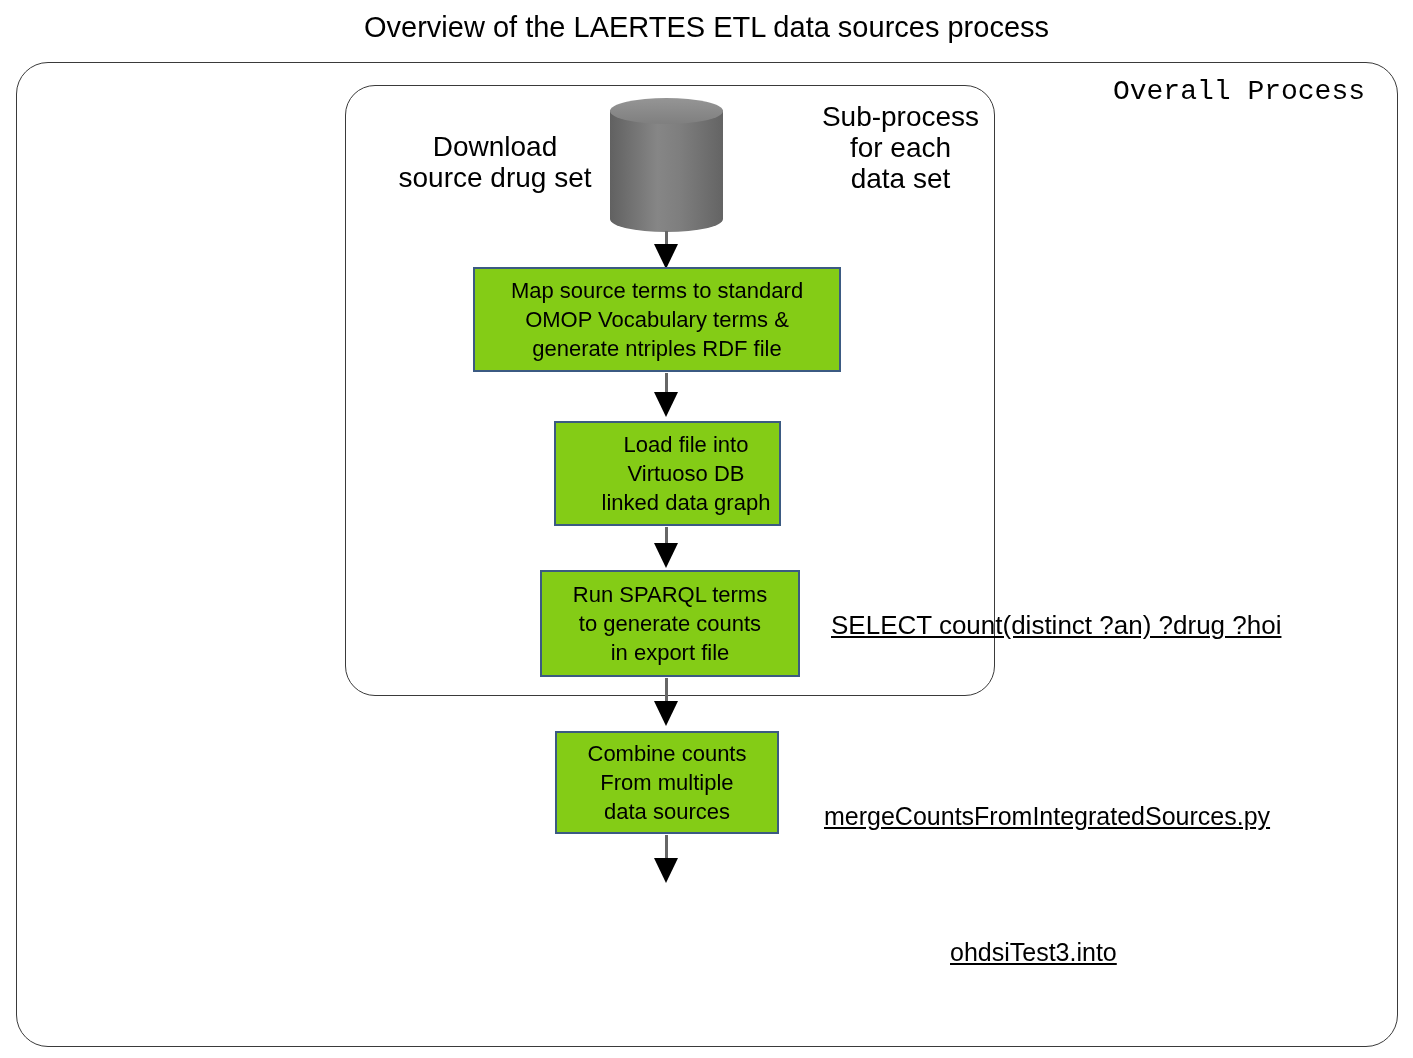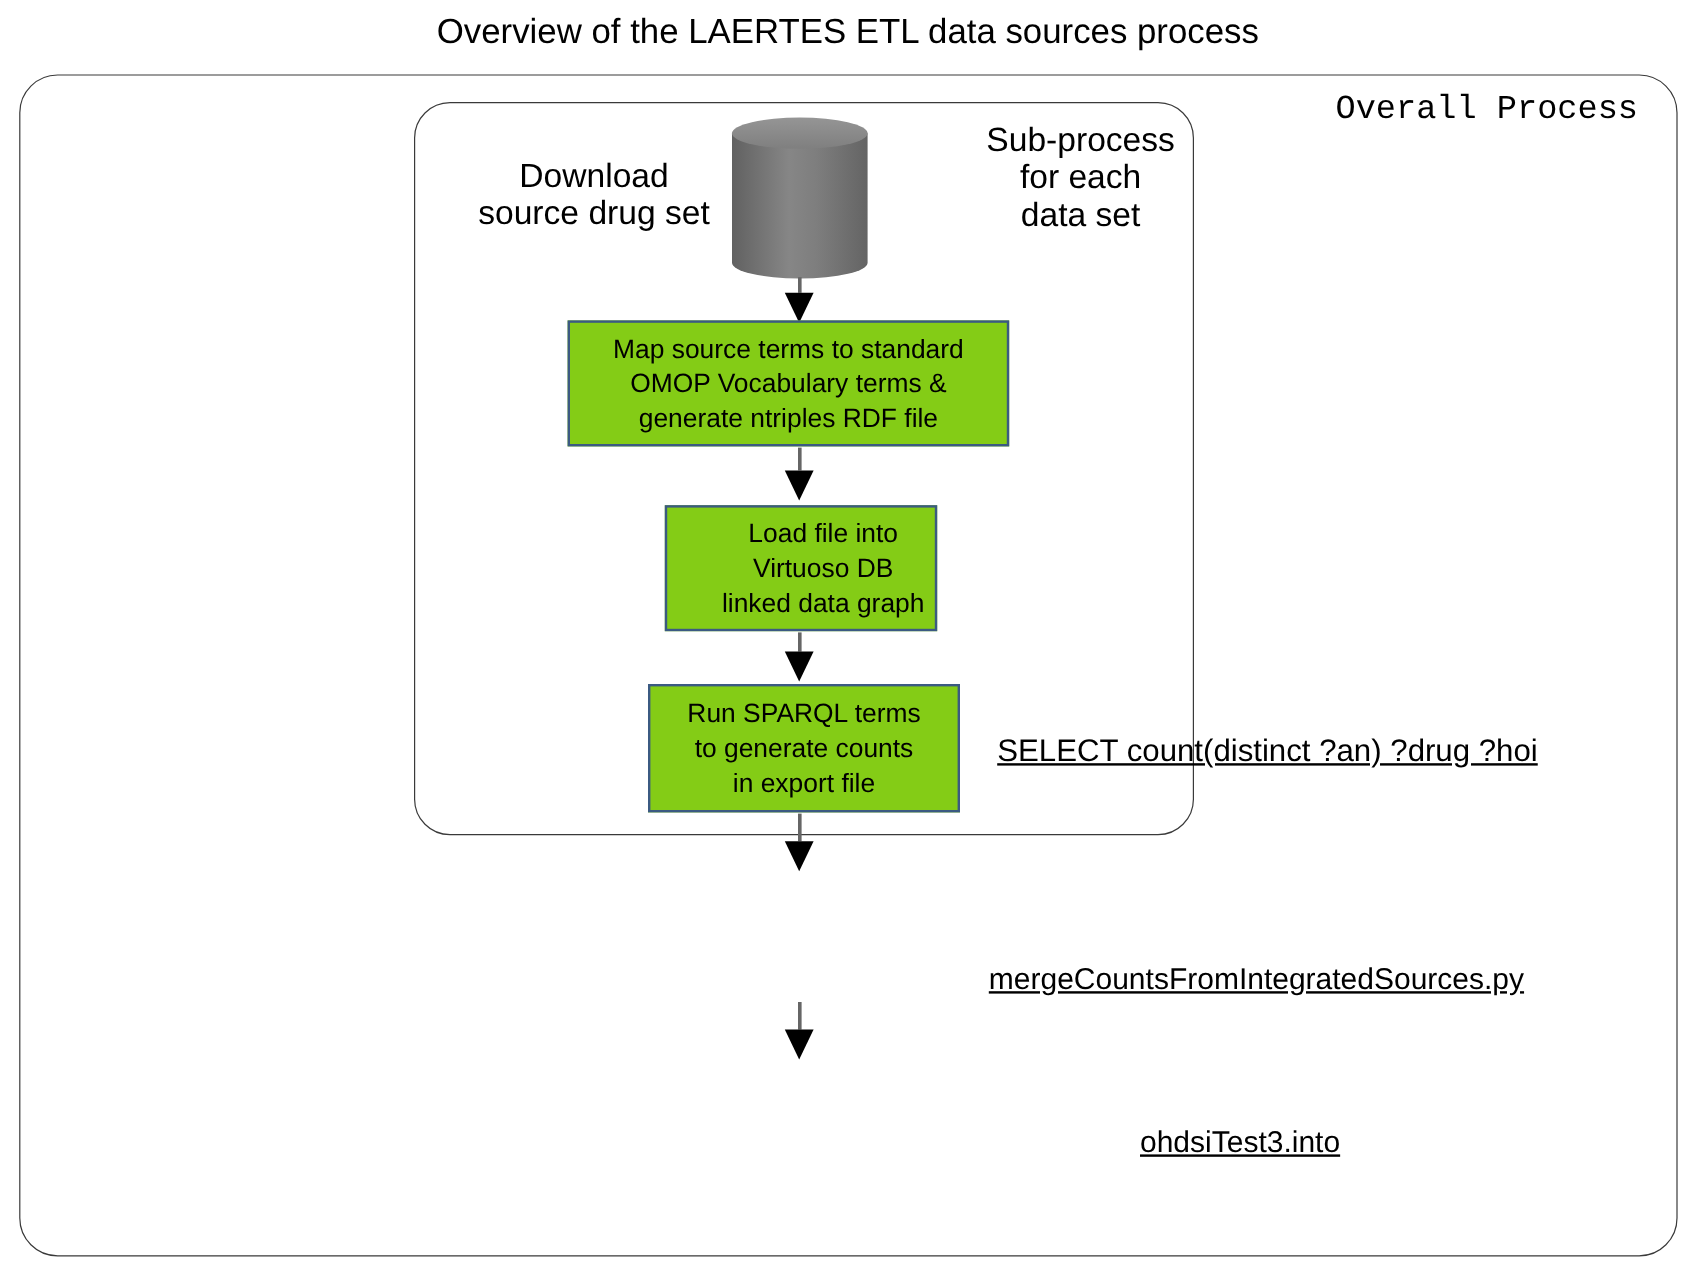--- a/index.html
+++ b/index.html
@@ -164,20 +164,23 @@
   <div class="step-box box-sparql">Run SPARQL terms
 to generate counts
 in export file</div>
   <div class="annotation annotation-sparql">SELECT count(distinct ?an) ?drug ?hoi</div>
 
   <div class="arrow arrow-4">
     <div class="shaft"></div>
     <div class="head"></div>
   </div>
 
+  <div class="step-box box-combine">Combine counts
+From multiple
+data sources</div>
   <div class="annotation annotation-merge">mergeCountsFromIntegratedSources.py</div>
 
   <div class="arrow arrow-5">
     <div class="shaft"></div>
     <div class="head"></div>
   </div>
 
   <div class="annotation annotation-psql">ohdsiTest3.into</div>
 
 </div>

